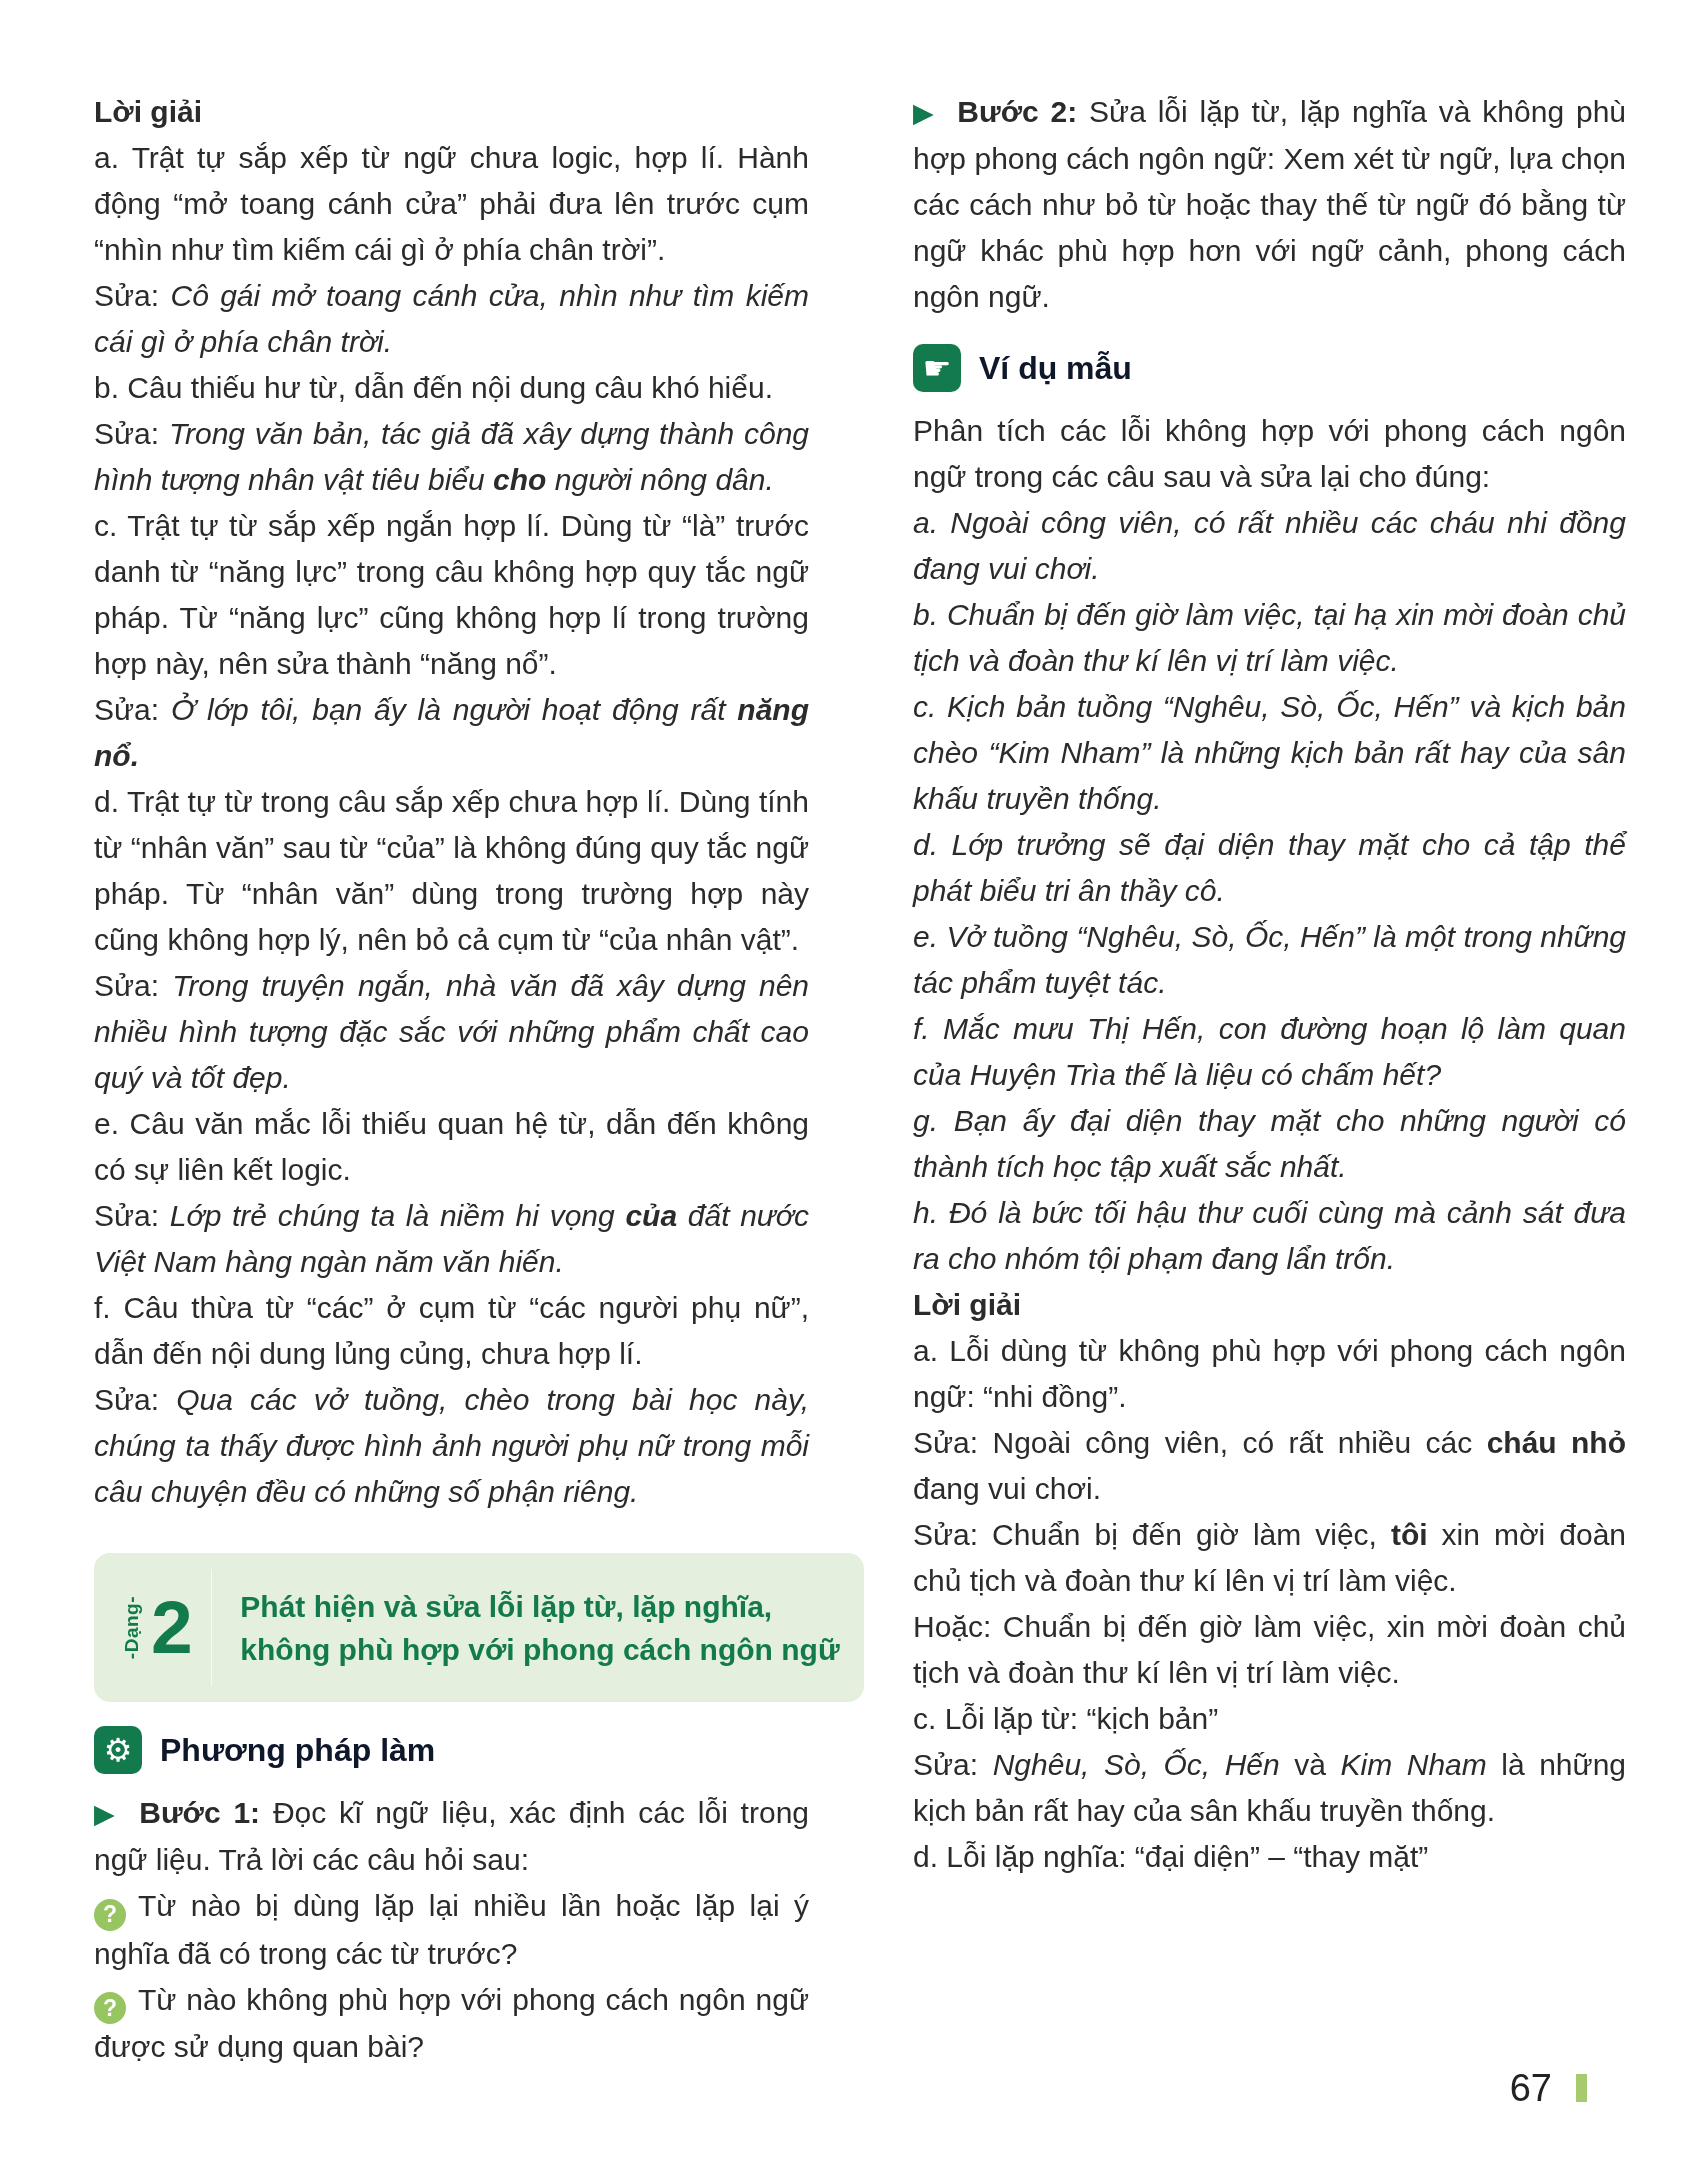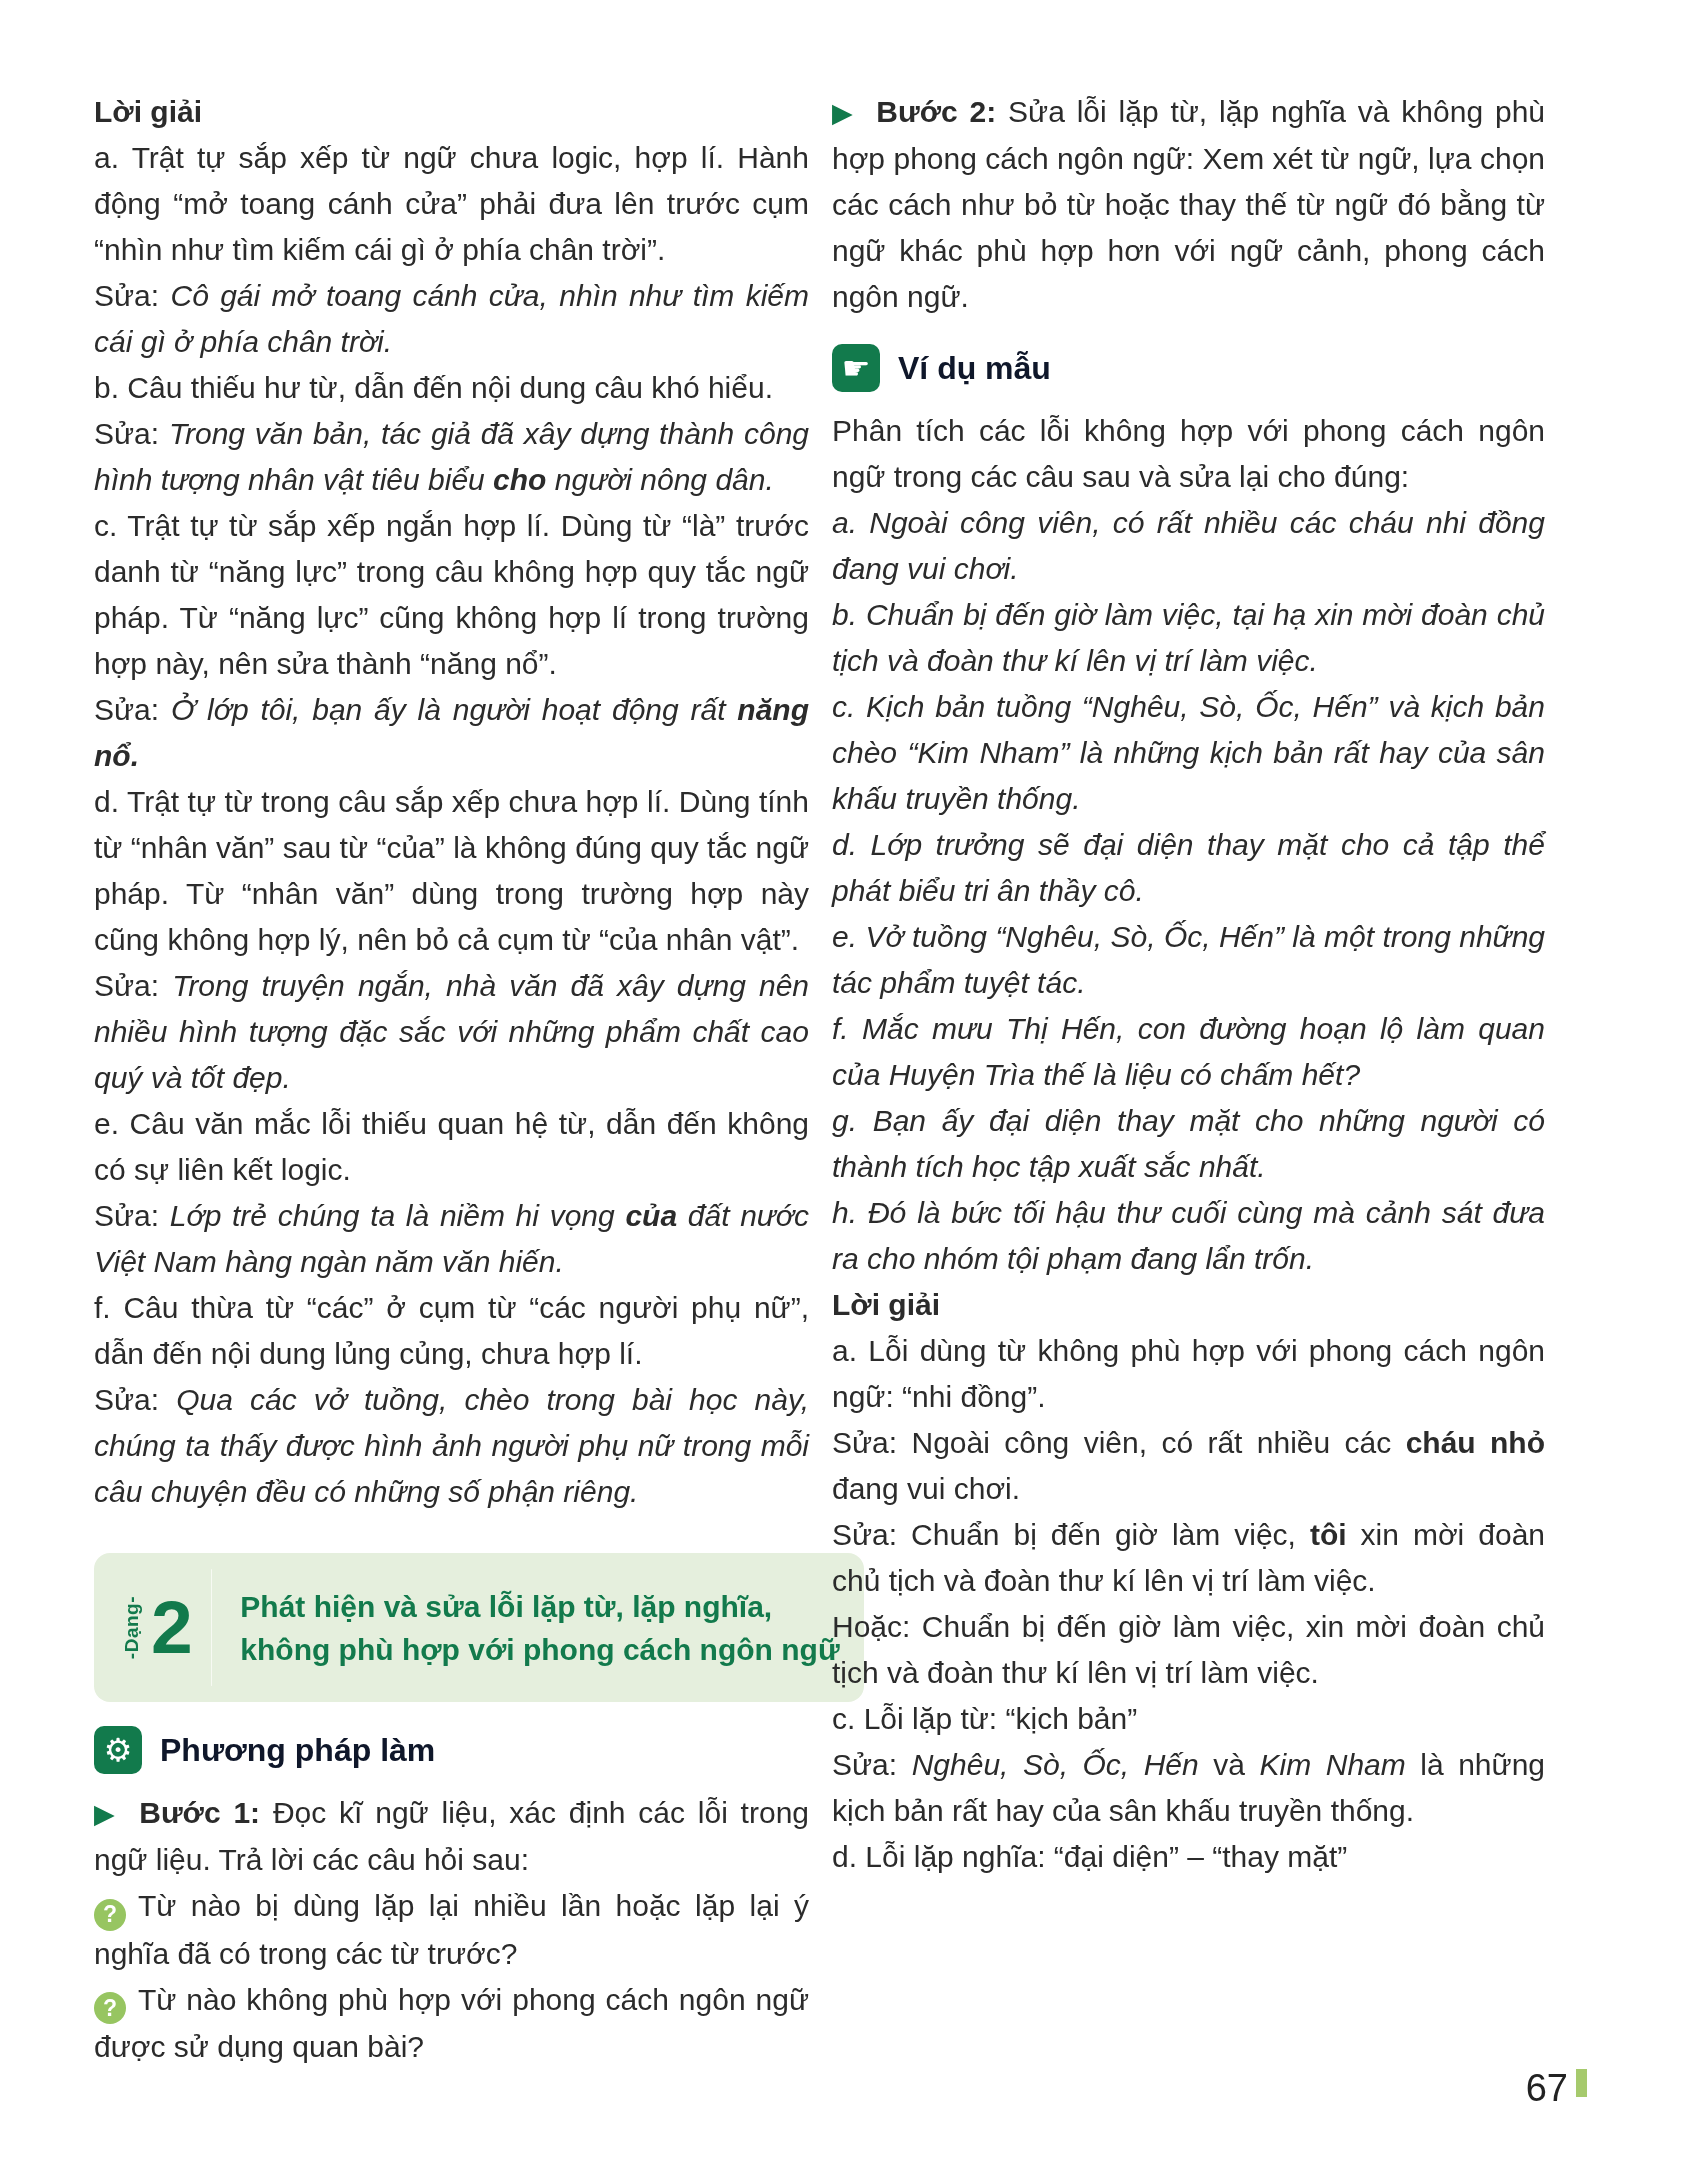--- a/index.html
+++ b/index.html
@@ -7,21 +7,21 @@
     position:relative;
     width:1683px;height:2178px;
     background:#ffffff;
     font-family:"Liberation Sans","DejaVu Sans",sans-serif;
     color:#2b2b2b;
     overflow:hidden;
     border-radius:23px;
   }
   .col{position:absolute;top:89px;}
   .col-left{left:94px;width:715px;}
-  .col-right{left:832px;width:713px;}
+  .col-right{left:913px;width:713px;}
   .para{
     margin:0;
     font-size:30px;
     line-height:46px;
     text-align:justify;
     color:#2b2b2b;
   }
   .heading{font-weight:700;}
   .seg-r{font-weight:400;font-style:normal;}
   .seg-b{font-weight:700;font-style:normal;}
@@ -107,22 +107,22 @@
   .sec-title{
     color:#0f172a;
     font-weight:700;
     font-size:32px;
   }
   .pagenum{
     position:absolute;
     right:96px;
     bottom:71px;
     display:flex;
-    align-items:flex-start;
-    gap:8px;
+    align-items:center;
+    gap:24px;
   }
   .pagenum .num{
     font-size:38px;
     color:#222222;
     line-height:1;
   }
   .pagebar{
     display:inline-block;
     width:11px;height:28px;
     background:#a6ca6d;

